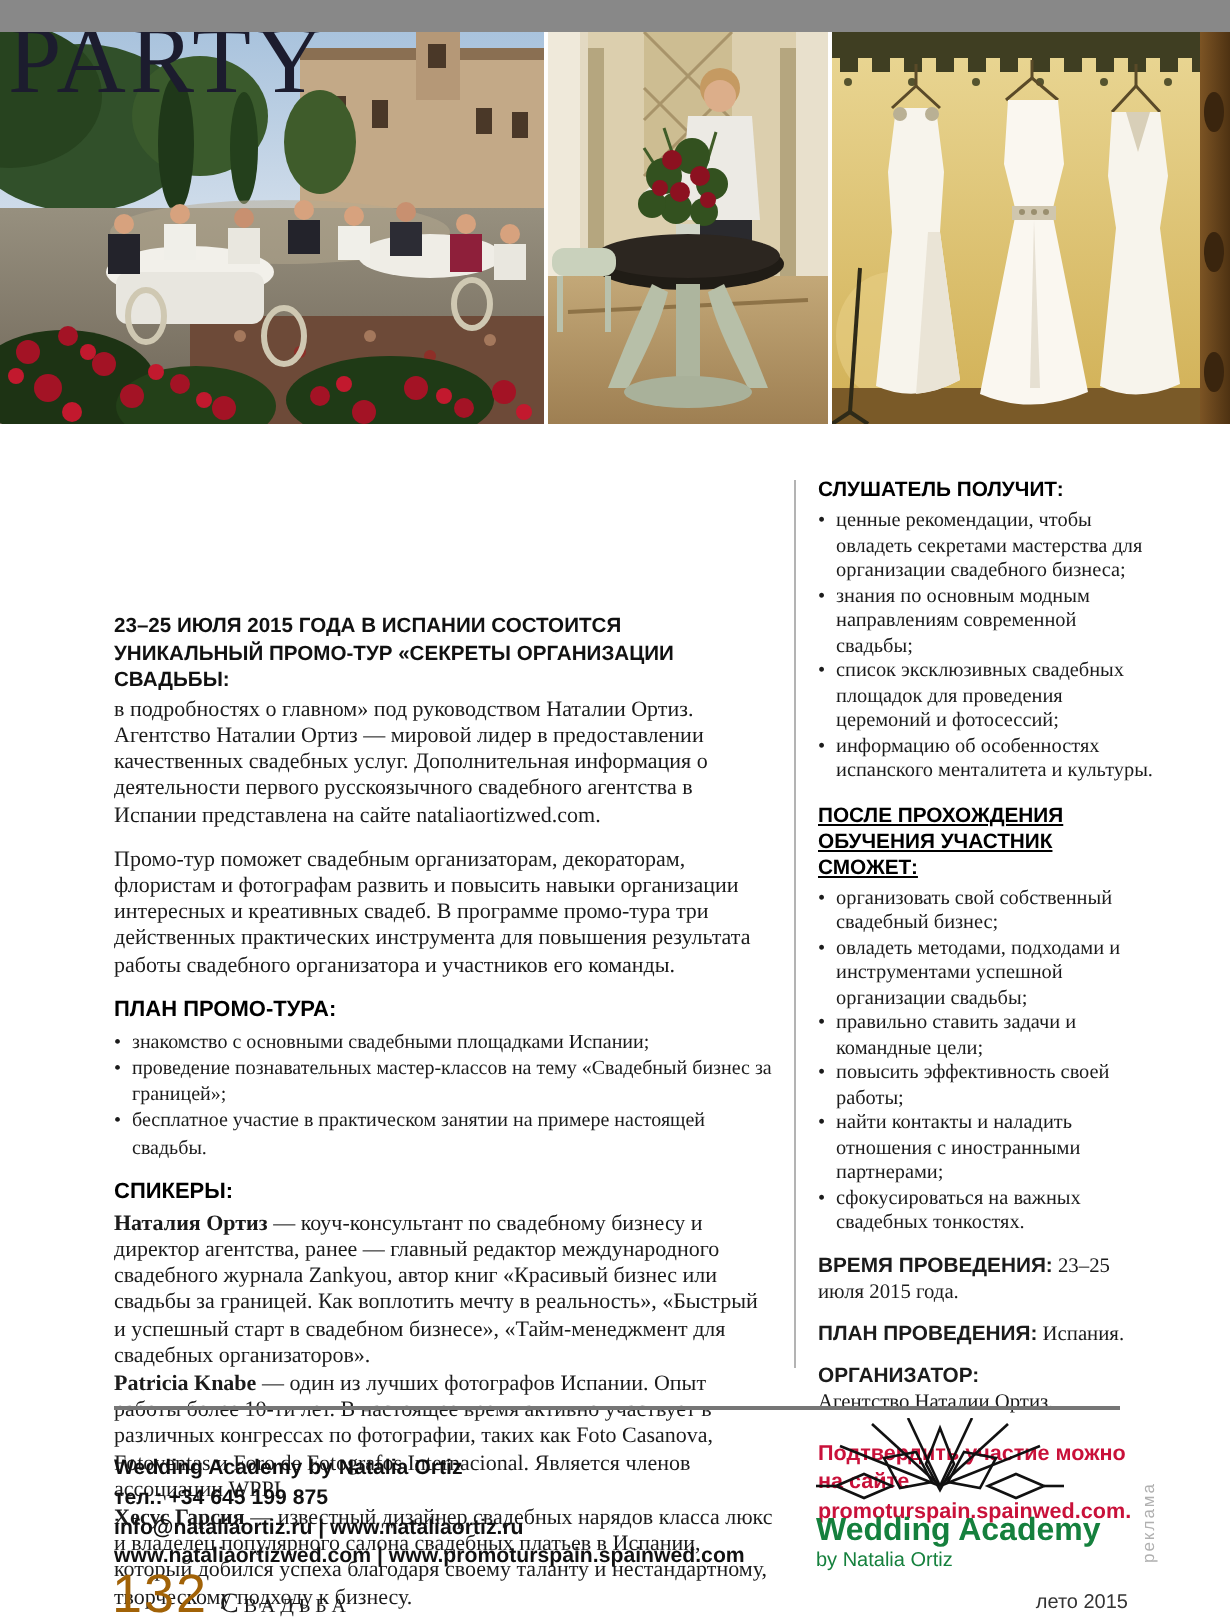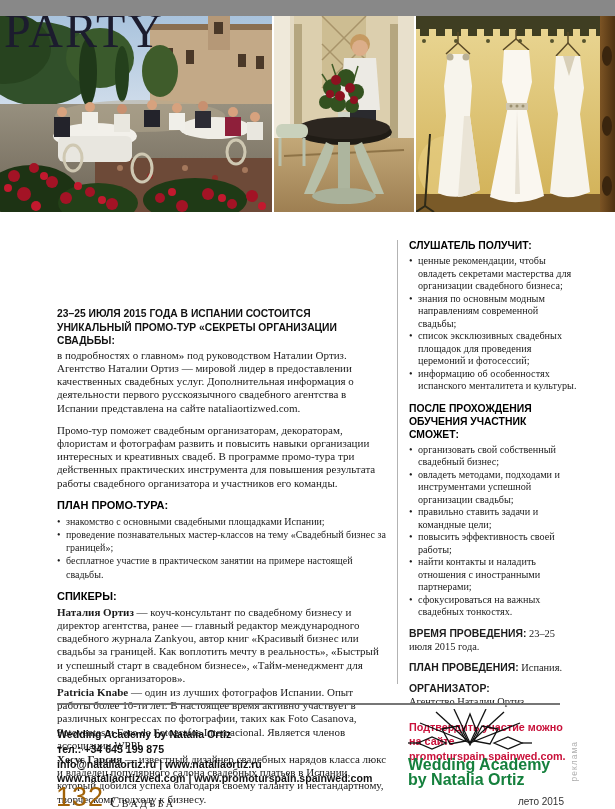--- a/index.html
+++ b/index.html
@@ -27,36 +27,36 @@
   ul.blist li::before{content:"•";position:absolute;left:0;top:0;}
   .sp{margin:0 0 1px 0;}
   .sname{font-weight:bold;}
 
   
   .divider-v{position:absolute;left:397px;top:224px;width:1px;height:444px;background:#b3b3b3;}
 
   
   .side-col{position:absolute;left:409px;top:223px;width:168px;color:#1b1b1b;}
   .side-col h3{font-size:10.4px;margin:0 0 3px 0;}
-  .side-col h3.gap{margin-top:9px;}
+  .side-col h3.gap{margin-top:9px;text-decoration:underline;}
   .side-col ul.blist li{font-size:10.2px;line-height:12.5px;}
   .side-col ul.blist{margin-bottom:8px;}
   .info{font-size:10.4px;margin:0 0 8px 0;line-height:13px;}
   .info b{font-weight:bold;}
   .info .val{font-family:"Liberation Serif",serif;font-size:10.4px;}
   .info .val.block{display:block;}
   .cta{font-size:10.8px;font-weight:bold;line-height:14.5px;color:#c9113a;margin-top:12px;}
 
   
   .footer-rule{position:absolute;left:57px;top:687px;width:503px;height:2px;background:#767676;}
   .contact{position:absolute;left:57px;top:711px;font-weight:bold;color:#111;}
   .contact div{font-size:10.6px;line-height:14.8px;}
   .logo{position:absolute;left:408px;top:693px;width:145px;text-align:left;color:#15803d;}
   .logo-title{font-size:16px;font-weight:bold;line-height:16px;margin-top:-2px;}
-  .logo-sub{font-size:16px;font-weight:bold;line-height:13px;}
+  .logo-sub{font-size:10px;font-weight:normal;line-height:13px;}
 
   
   .pagenum{position:absolute;left:56px;top:766px;font-size:27px;color:#a16207;letter-spacing:1px;}
   .magname{position:absolute;left:110px;top:779px;font-family:"Liberation Serif",serif;
            font-variant:small-caps;font-size:14px;letter-spacing:2.5px;color:#1a1a1a;}
   .issue{position:absolute;right:51px;top:780px;font-size:10px;color:#333;}
   .vlabel{position:absolute;left:569px;top:725px;writing-mode:vertical-rl;transform:rotate(180deg);
           font-size:8.5px;color:#b0b0b0;letter-spacing:1px;}
 </style>
 </head>

